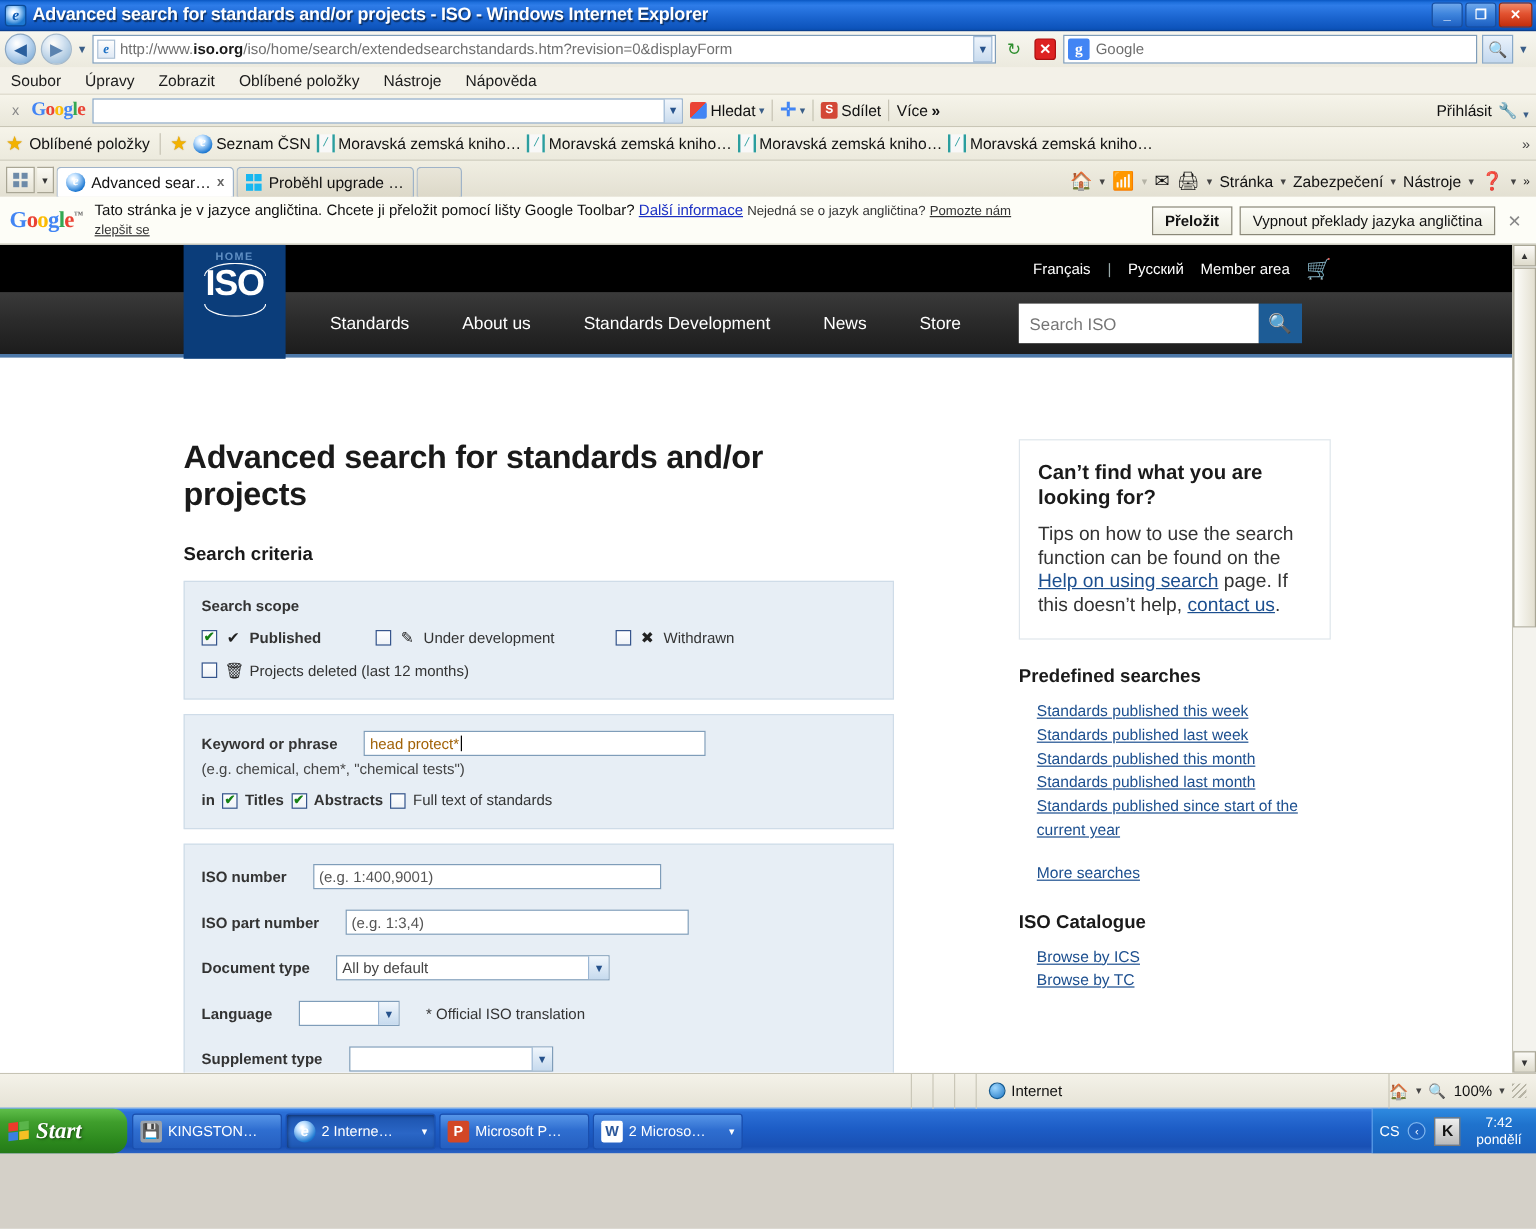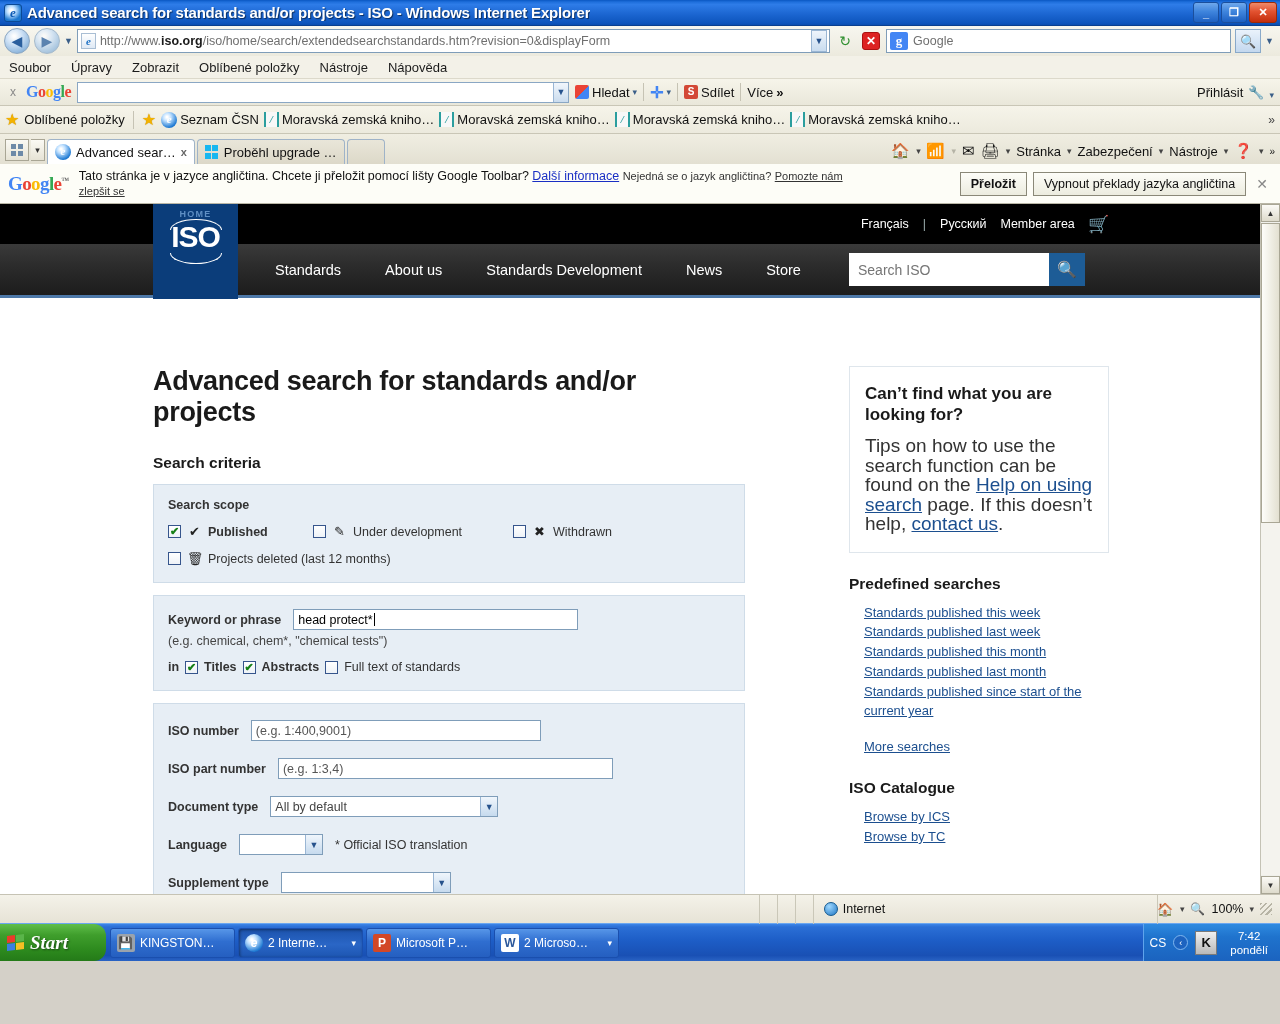--- a/index.html
+++ b/index.html
@@ -168,37 +168,37 @@
   .h2{ font-size:15.5px;font-weight:bold;color:#1a1a1a;margin:0 0 12px;}
   .maincol{ width:592px; }
   .panel{ background:#e7eef5;border:1px solid #cfdce8;padding:13px 14px 16px;margin-bottom:12px;}
   .panel .legend{ font-size:12.5px;font-weight:bold;color:#333;margin-bottom:12px;}
   .scope-row{ display:flex;align-items:center;margin-bottom:12px;}
   .scope-item{ display:flex;align-items:center;gap:6px;font-size:12.5px;color:#333;}
   .cbx{ width:13px;height:13px;border:1px solid #36558c;background:linear-gradient(180deg,#fff,#eef2f7);
     display:flex;align-items:center;justify-content:center;flex:none;}
   .cbx.on::after{ content:"✔";color:#178017;font-size:11px;line-height:11px;font-weight:bold;}
   .sc-ico{ font-size:13px;color:#222;width:15px;text-align:center;}
-  .frow{ display:flex;align-items:center;gap:12px;margin-bottom:6px;font-size:12.5px;color:#333;}
+  .frow{ display:flex;align-items:center;gap:22px;margin-bottom:6px;font-size:12.5px;color:#333;}
   .flabel{ font-weight:bold;color:#333;font-size:12.5px;}
   .ti{ height:21px;border:1px solid #7f9db9;background:#fff;font-size:12.5px;color:#555;
     padding:0 4px;font-family:"Liberation Sans",sans-serif;display:flex;align-items:center;}
-  .ti.filled{ color:#000000; }
+  .ti.filled{ color:#a16207; }
   .caretcur{ display:inline-block;width:1px;height:13px;background:#000;margin-left:1px;}
   .hint{ font-size:12.5px;color:#444;margin:4px 0 12px;}
   .selbox{ height:21px;border:1px solid #7f9db9;background:#fff;display:flex;align-items:center;
     justify-content:space-between;font-size:12.5px;color:#444;}
   .selbox span{ padding:0 4px; }
   .sel-arrow{ width:17px;height:19px;background:linear-gradient(180deg,#f0f6fc,#c6daee);
     border-left:1px solid #9ab6d4;display:flex;align-items:center;justify-content:center;font-size:9px;color:#26528c;flex:none;}
 
   .sidecol{ width:260px; margin:68px 0 0 104px; }
   .side-card{ border:1px solid #dfe6ec; padding:16px 15px 18px; }
   .side-h{ font-size:17px;font-weight:bold;color:#1a1a1a;line-height:21px;margin-bottom:11px;}
-  .side-p{ font-size:19px;color:#333;line-height:19.5px;}
+  .side-p{ font-size:16px;color:#333;line-height:19.5px;}
   .side-p a, .link{ color:#1c4f8f;text-decoration:underline;}
   .side-h2{ font-size:15.5px;font-weight:bold;color:#1a1a1a;margin:22px 0 10px;}
   .linklist a{ display:block;font-size:13px;color:#1c4f8f;text-decoration:underline;line-height:19.8px;margin-left:15px;}
 
   
   .vscroll{ position:absolute;right:0;top:0;width:20px;height:690px;background:#f0f0eb;border-left:1px solid #c4c2b5;}
   .sb-btn{ width:19px;height:18px;background:linear-gradient(180deg,#fbfaf6,#dedbcc);border:1px solid #a9a695;
     display:flex;align-items:center;justify-content:center;font-size:8px;color:#333;}
   .sb-thumb{ position:absolute;top:19px;left:0;width:19px;height:300px;
     background:linear-gradient(90deg,#fdfdfa,#e3e0d1);border:1px solid #a9a695;}
@@ -505,21 +505,21 @@
 
         <div class="panel" style="padding-top:16px;padding-bottom:10px">
           <div class="frow" style="margin-bottom:17px">
             <span class="flabel">ISO number</span>
             <div class="ti" style="width:290px">
               <span>(e.g. 1:400,9001)</span>
             </div>
           </div>
           <div class="frow" style="margin-bottom:17px">
             <span class="flabel">ISO part number</span>
-            <div class="ti" style="width:335px">
+            <div class="ti" style="width:286px">
               <span>(e.g. 1:3,4)</span>
             </div>
           </div>
           <div class="frow" style="margin-bottom:17px">
             <span class="flabel">Document type</span>
             <div class="selbox" style="width:228px">
               <span>All by default</span>
               <span class="sel-arrow">▼</span>
             </div>
           </div>

